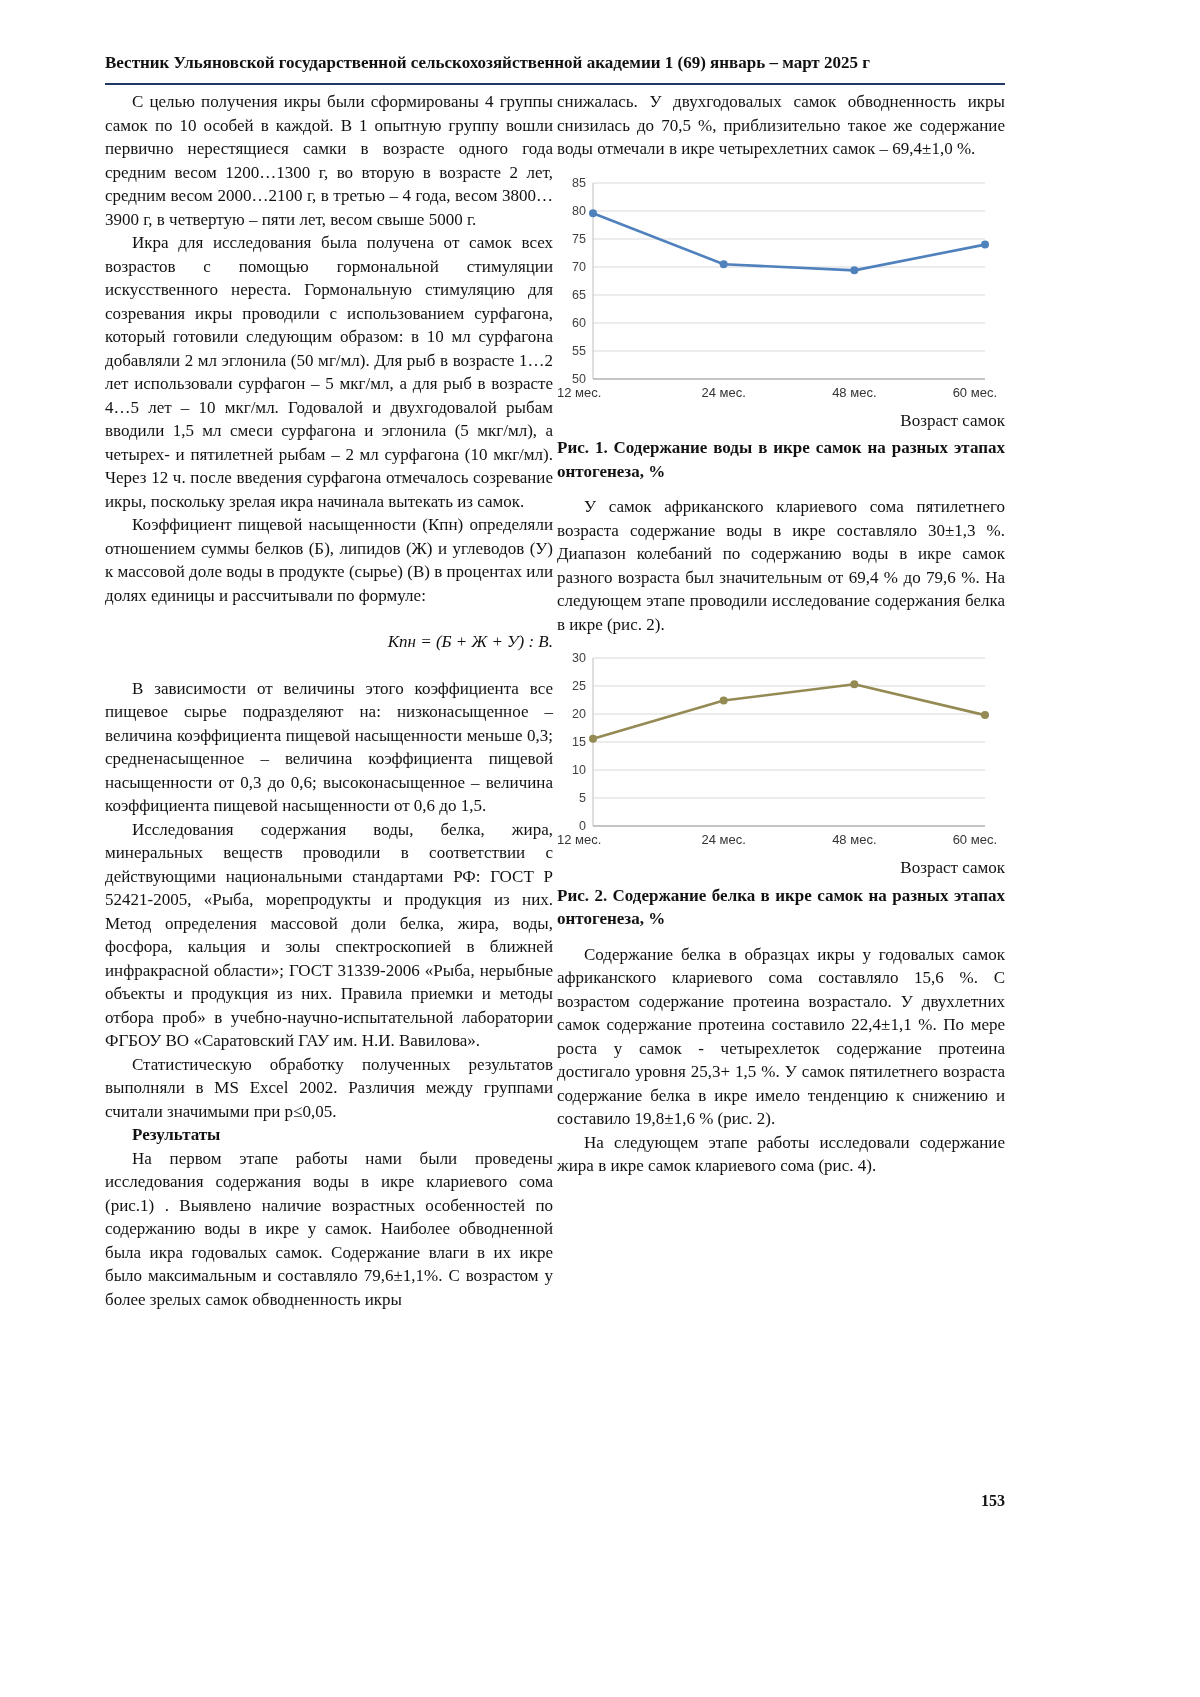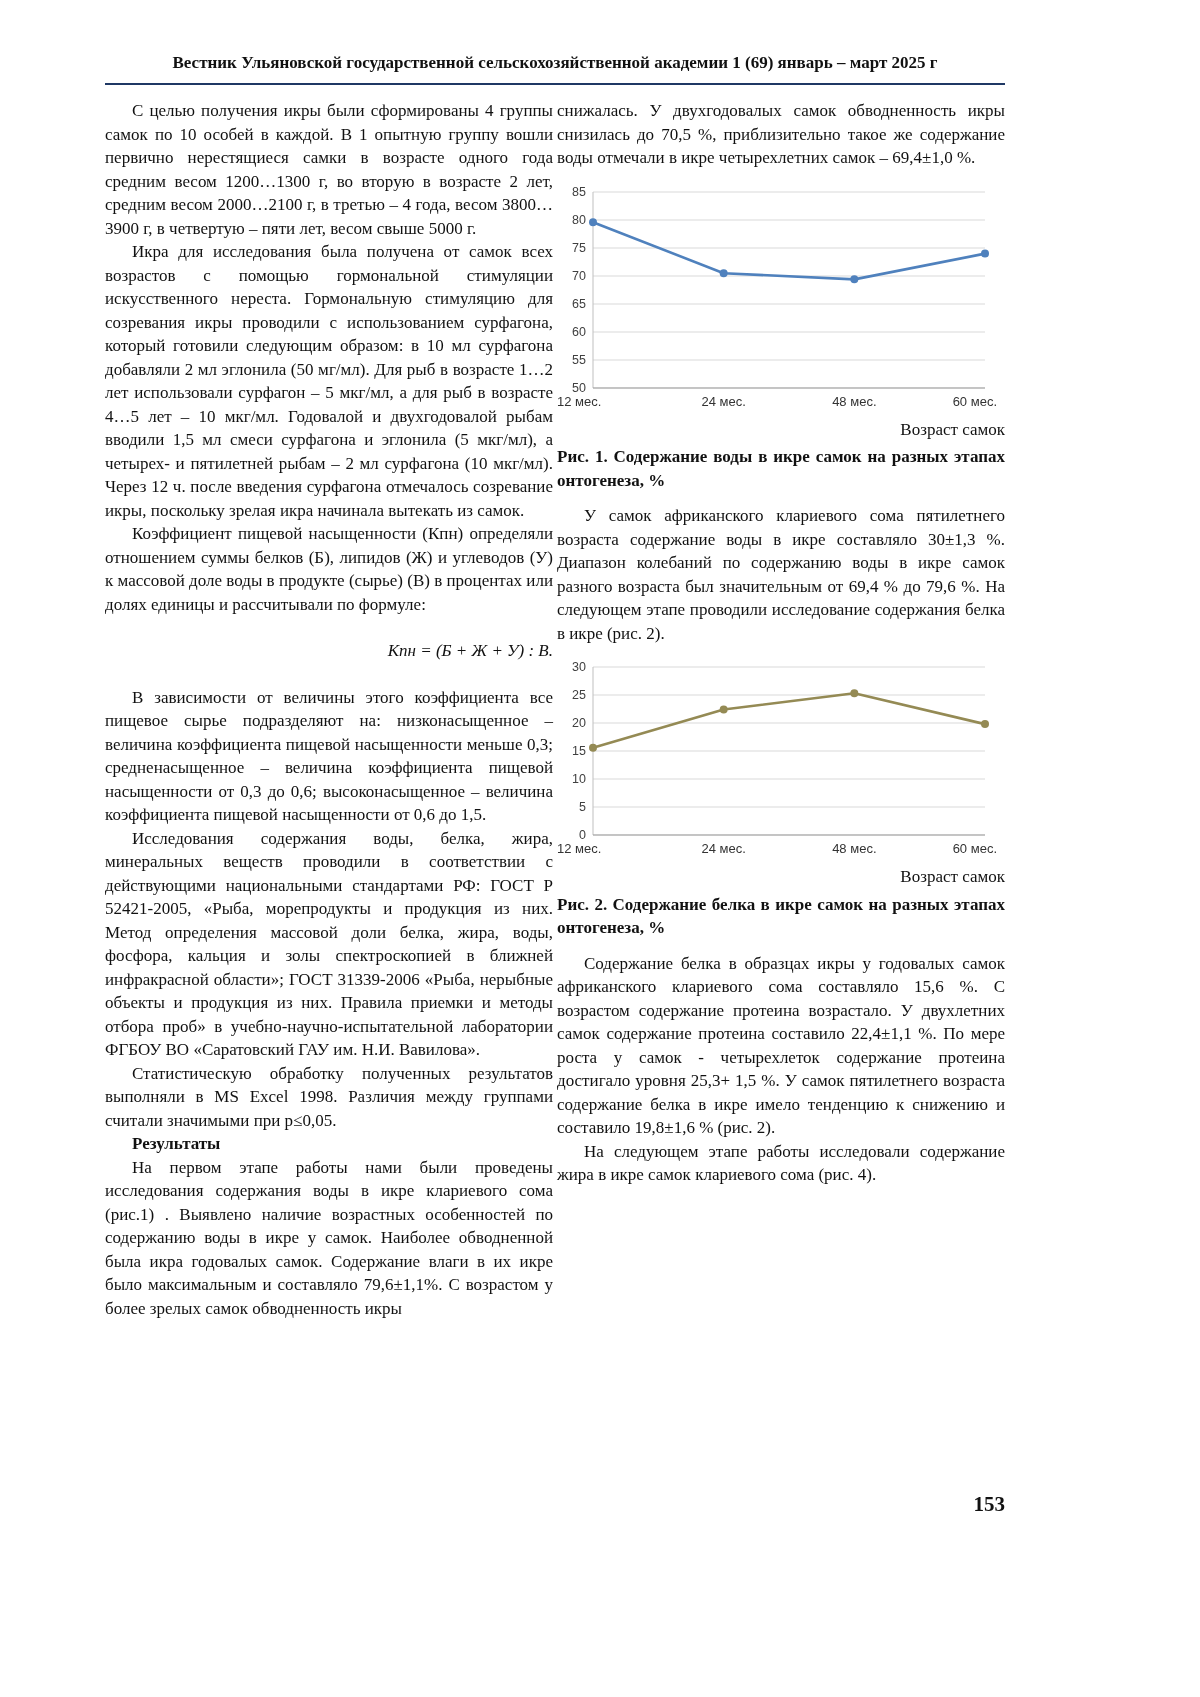--- a/index.html
+++ b/index.html
@@ -11,34 +11,34 @@
     font-family: "Liberation Serif", "DejaVu Serif", serif;
     color: #111111;
     overflow: hidden;
   }
   .content {
     margin-left: 105px;
     width: 900px;
   }
   .header { padding-top: 52px; }
   .header-title {
-    text-align: center;
+    text-align: left;
     font-weight: bold;
     font-size: 17px;
     line-height: 22px;
   }
   .header-rule {
     margin-top: 9px;
     border-bottom: 2px solid #1F3864;
     height: 0;
   }
   .columns {
     display: flex;
     gap: 4px;
-    margin-top: 14px;
+    margin-top: 5px;
   }
   .col { flex: 1; min-width: 0; }
   p {
     margin: 0;
     font-size: 17px;
     line-height: 23.5px;
     text-align: justify;
     text-indent: 27px;
   }
   p.noindent { text-indent: 0; }
@@ -61,21 +61,21 @@
     text-indent: 0;
     margin: 4px 0 12px 0;
   }
   .footer {
     position: absolute;
     top: 1492px;
     left: 105px;
     width: 900px;
     text-align: right;
     font-weight: bold;
-    font-size: 21px;
+    font-size: 16px;
   }
 </style>
 </head>
 <body>
 
 <div class="page">
   <div class="content">
     <div class="header">
       <div class="header-title">Вестник Ульяновской государственной сельскохозяйственной академии 1 (69) январь – март 2025 г</div>
       <div class="header-rule"></div>
@@ -83,21 +83,21 @@
 
     <div class="columns">
 
       <div class="col">
         <p>С целью получения икры были сформированы 4 группы самок по 10 особей в каждой. В 1 опытную группу вошли первично нерестящиеся самки в возрасте одного года средним весом 1200…1300 г, во вторую в возрасте 2 лет, средним весом 2000…2100 г, в третью – 4 года, весом 3800…3900 г, в четвертую – пяти лет, весом свыше 5000 г.</p>
         <p>Икра для исследования была получена от самок всех возрастов с помощью гормональной стимуляции искусственного нереста. Гормональную стимуляцию для созревания икры проводили с использованием сурфагона, который готовили следующим образом: в 10 мл сурфагона добавляли 2 мл эглонила (50 мг/мл). Для рыб в возрасте 1…2 лет использовали сурфагон – 5 мкг/мл, а для рыб в возрасте 4…5 лет – 10 мкг/мл. Годовалой и двухгодовалой рыбам вводили 1,5 мл смеси сурфагона и эглонила (5 мкг/мл), а четырех- и пятилетней рыбам – 2 мл сурфагона (10 мкг/мл). Через 12 ч. после введения сурфагона отмечалось созревание икры, поскольку зрелая икра начинала вытекать из самок.</p>
         <p>Коэффициент пищевой насыщенности (Кпн) определяли отношением суммы белков (Б), липидов (Ж) и углеводов (У) к массовой доле воды в продукте (сырье) (В) в процентах или долях единицы и рассчитывали по формуле:</p>
         <p class="formula">Кпн = (Б + Ж + У) : В.</p>
         <p>В зависимости от величины этого коэффициента все пищевое сырье подразделяют на: низконасыщенное – величина коэффициента пищевой насыщенности меньше 0,3; средненасыщенное – величина коэффициента пищевой насыщенности от 0,3 до 0,6; высоконасыщенное – величина коэффициента пищевой насыщенности от 0,6 до 1,5.</p>
         <p>Исследования содержания воды, белка, жира, минеральных веществ проводили в соответствии с действующими национальными стандартами РФ: ГОСТ Р 52421-2005, «Рыба, морепродукты и продукция из них. Метод определения массовой доли белка, жира, воды, фосфора, кальция и золы спектроскопией в ближней инфракрасной области»; ГОСТ 31339-2006 «Рыба, нерыбные объекты и продукция из них. Правила приемки и методы отбора проб» в учебно-научно-испытательной лаборатории ФГБОУ ВО «Саратовский ГАУ им. Н.И. Вавилова».</p>
-        <p>Статистическую обработку полученных результатов выполняли в MS Excel 1998. Различия между группами считали значимыми при p≤0,05.</p>
+        <p>Статистическую обработку полученных результатов выполняли в MS Excel 2002. Различия между группами считали значимыми при p≤0,05.</p>
         <p class="results-heading">Результаты</p>
         <p>На первом этапе работы нами были проведены исследования содержания воды в икре клариевого сома (рис.1) . Выявлено наличие возрастных особенностей по содержанию воды в икре у самок. Наиболее обводненной была икра годовалых самок. Содержание влаги в их икре было максимальным и составляло 79,6±1,1%. С возрастом у более зрелых самок обводненность икры</p>
       </div>
 
       <div class="col">
         <p class="noindent">снижалась. У двухгодовалых самок обводненность икры снизилась до 70,5 %, приблизительно такое же содержание воды отмечали в икре четырехлетних самок – 69,4±1,0 %.</p>
 
         <figure>
           <div class="chart"><svg width="440" height="232" viewBox="0 0 440 232" xmlns="http://www.w3.org/2000/svg">
                 <line x1="36" y1="206" x2="428" y2="206" stroke="#d9d9d9" stroke-width="1"></line>

